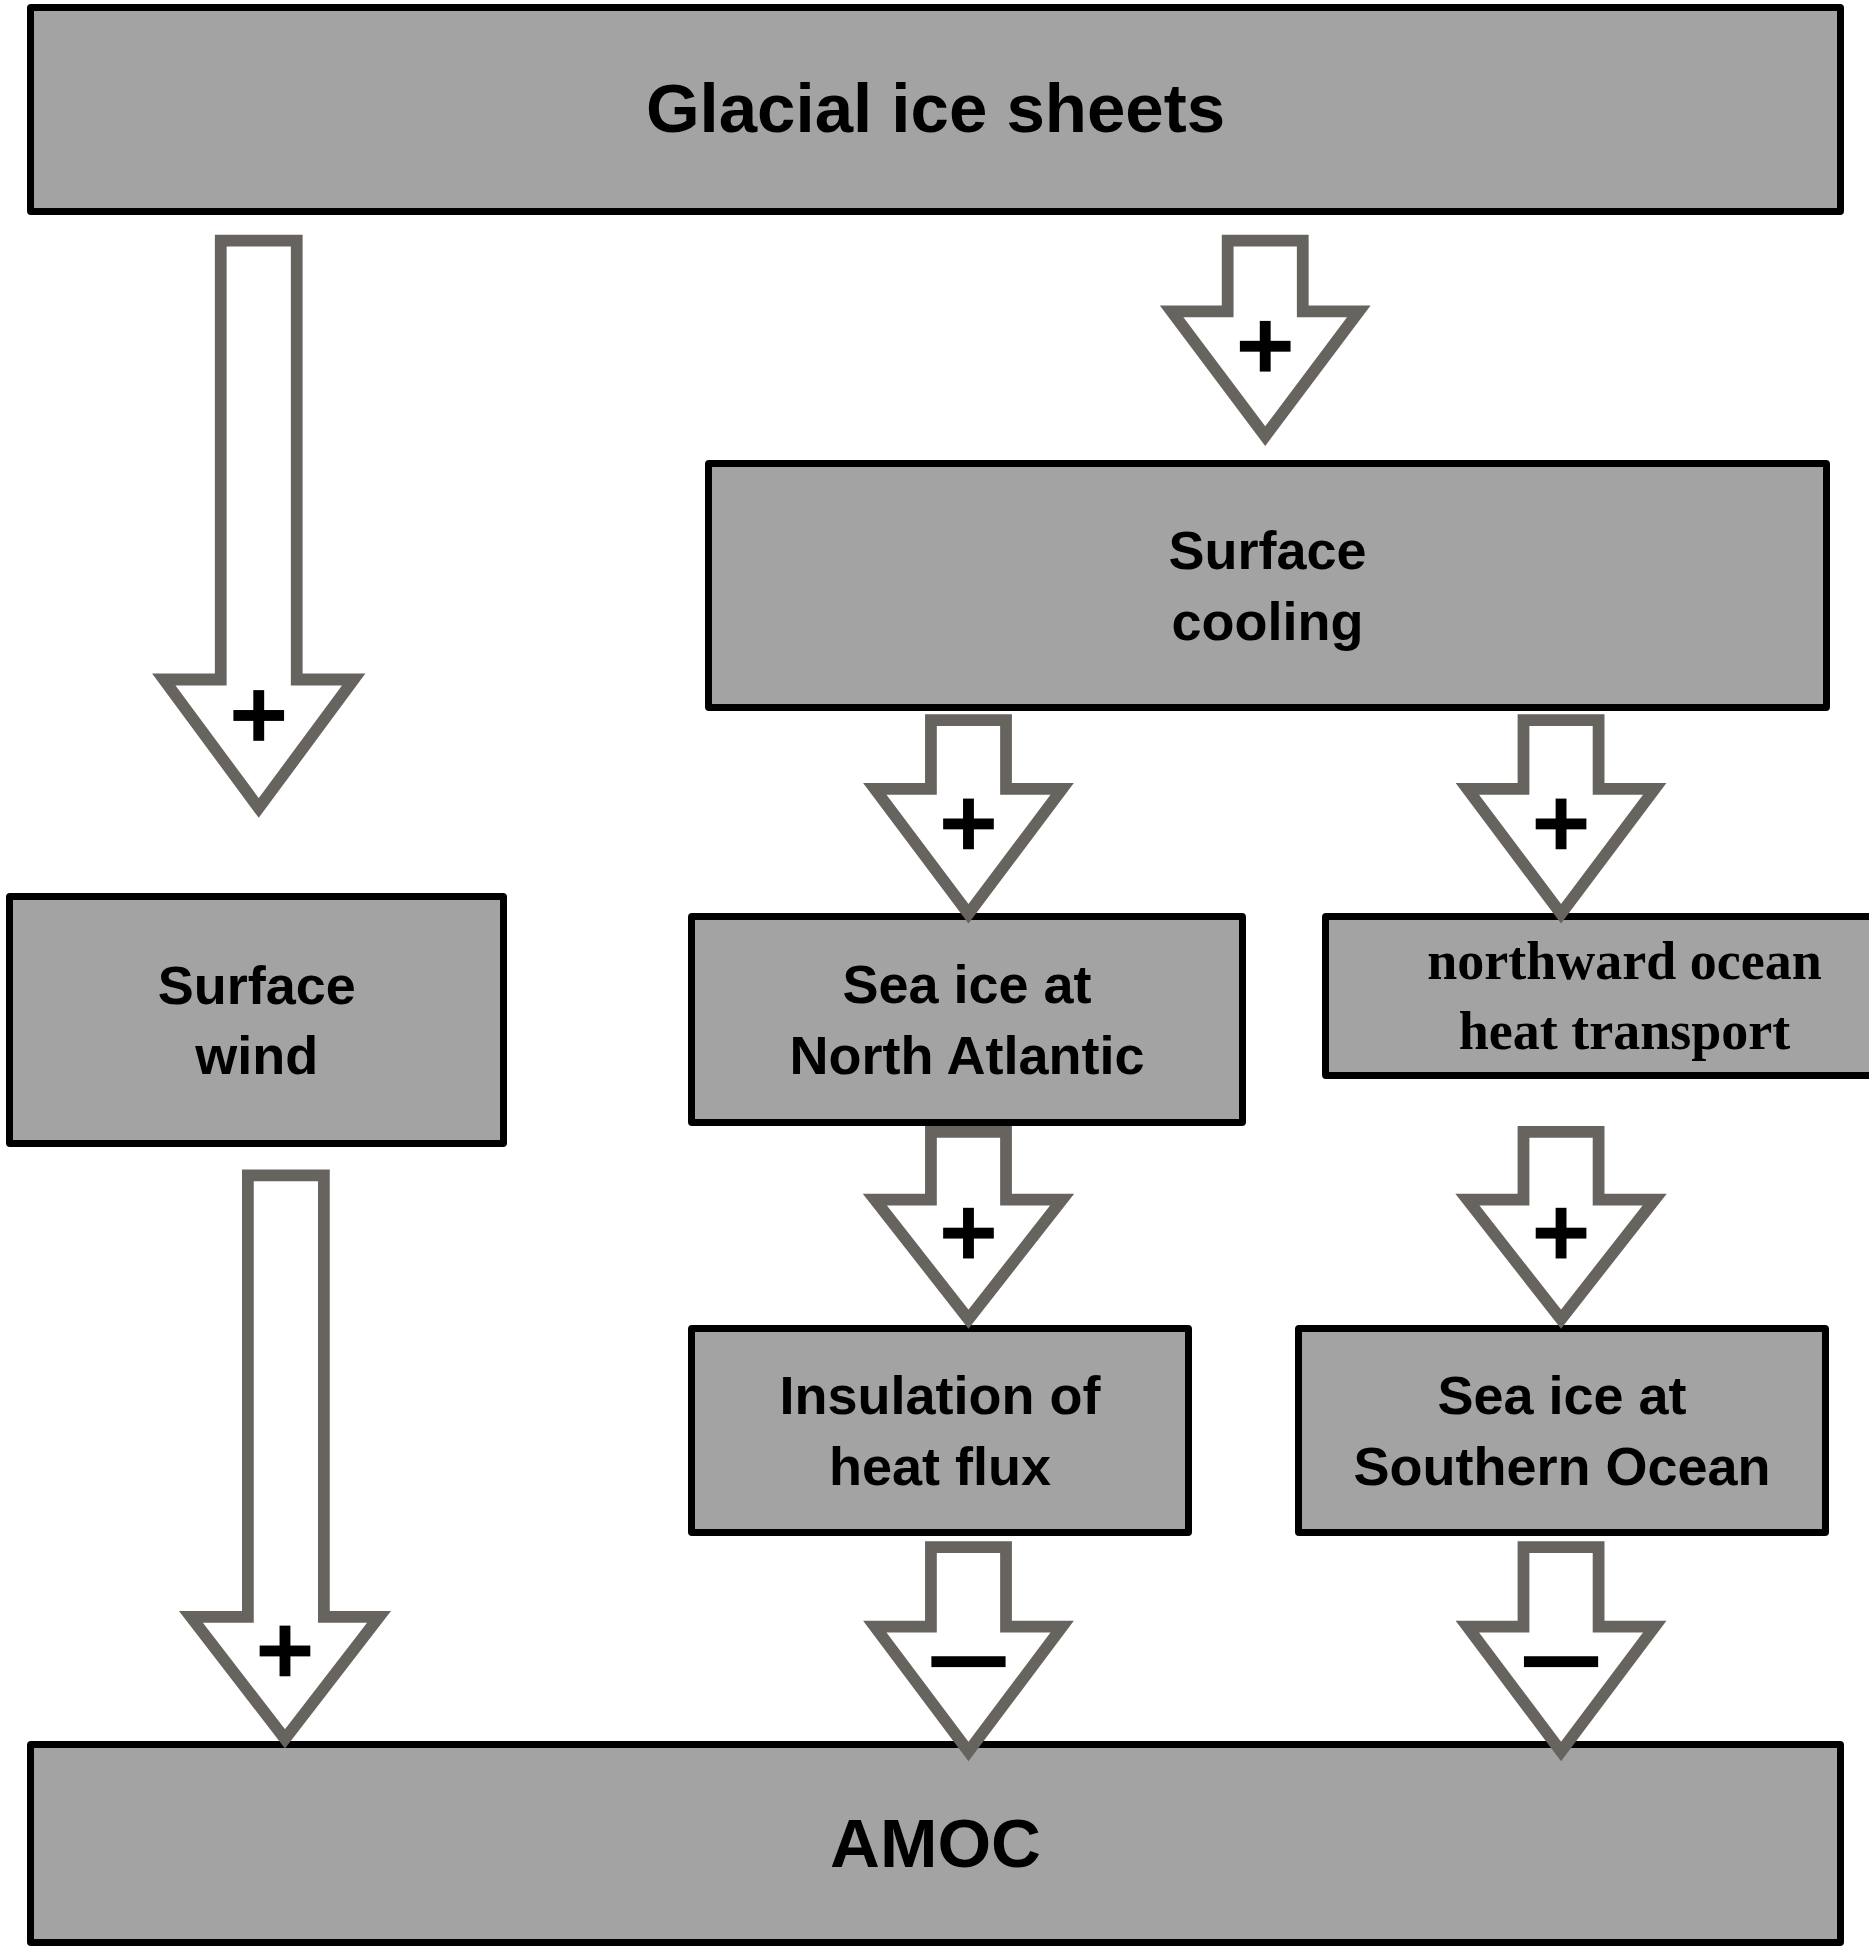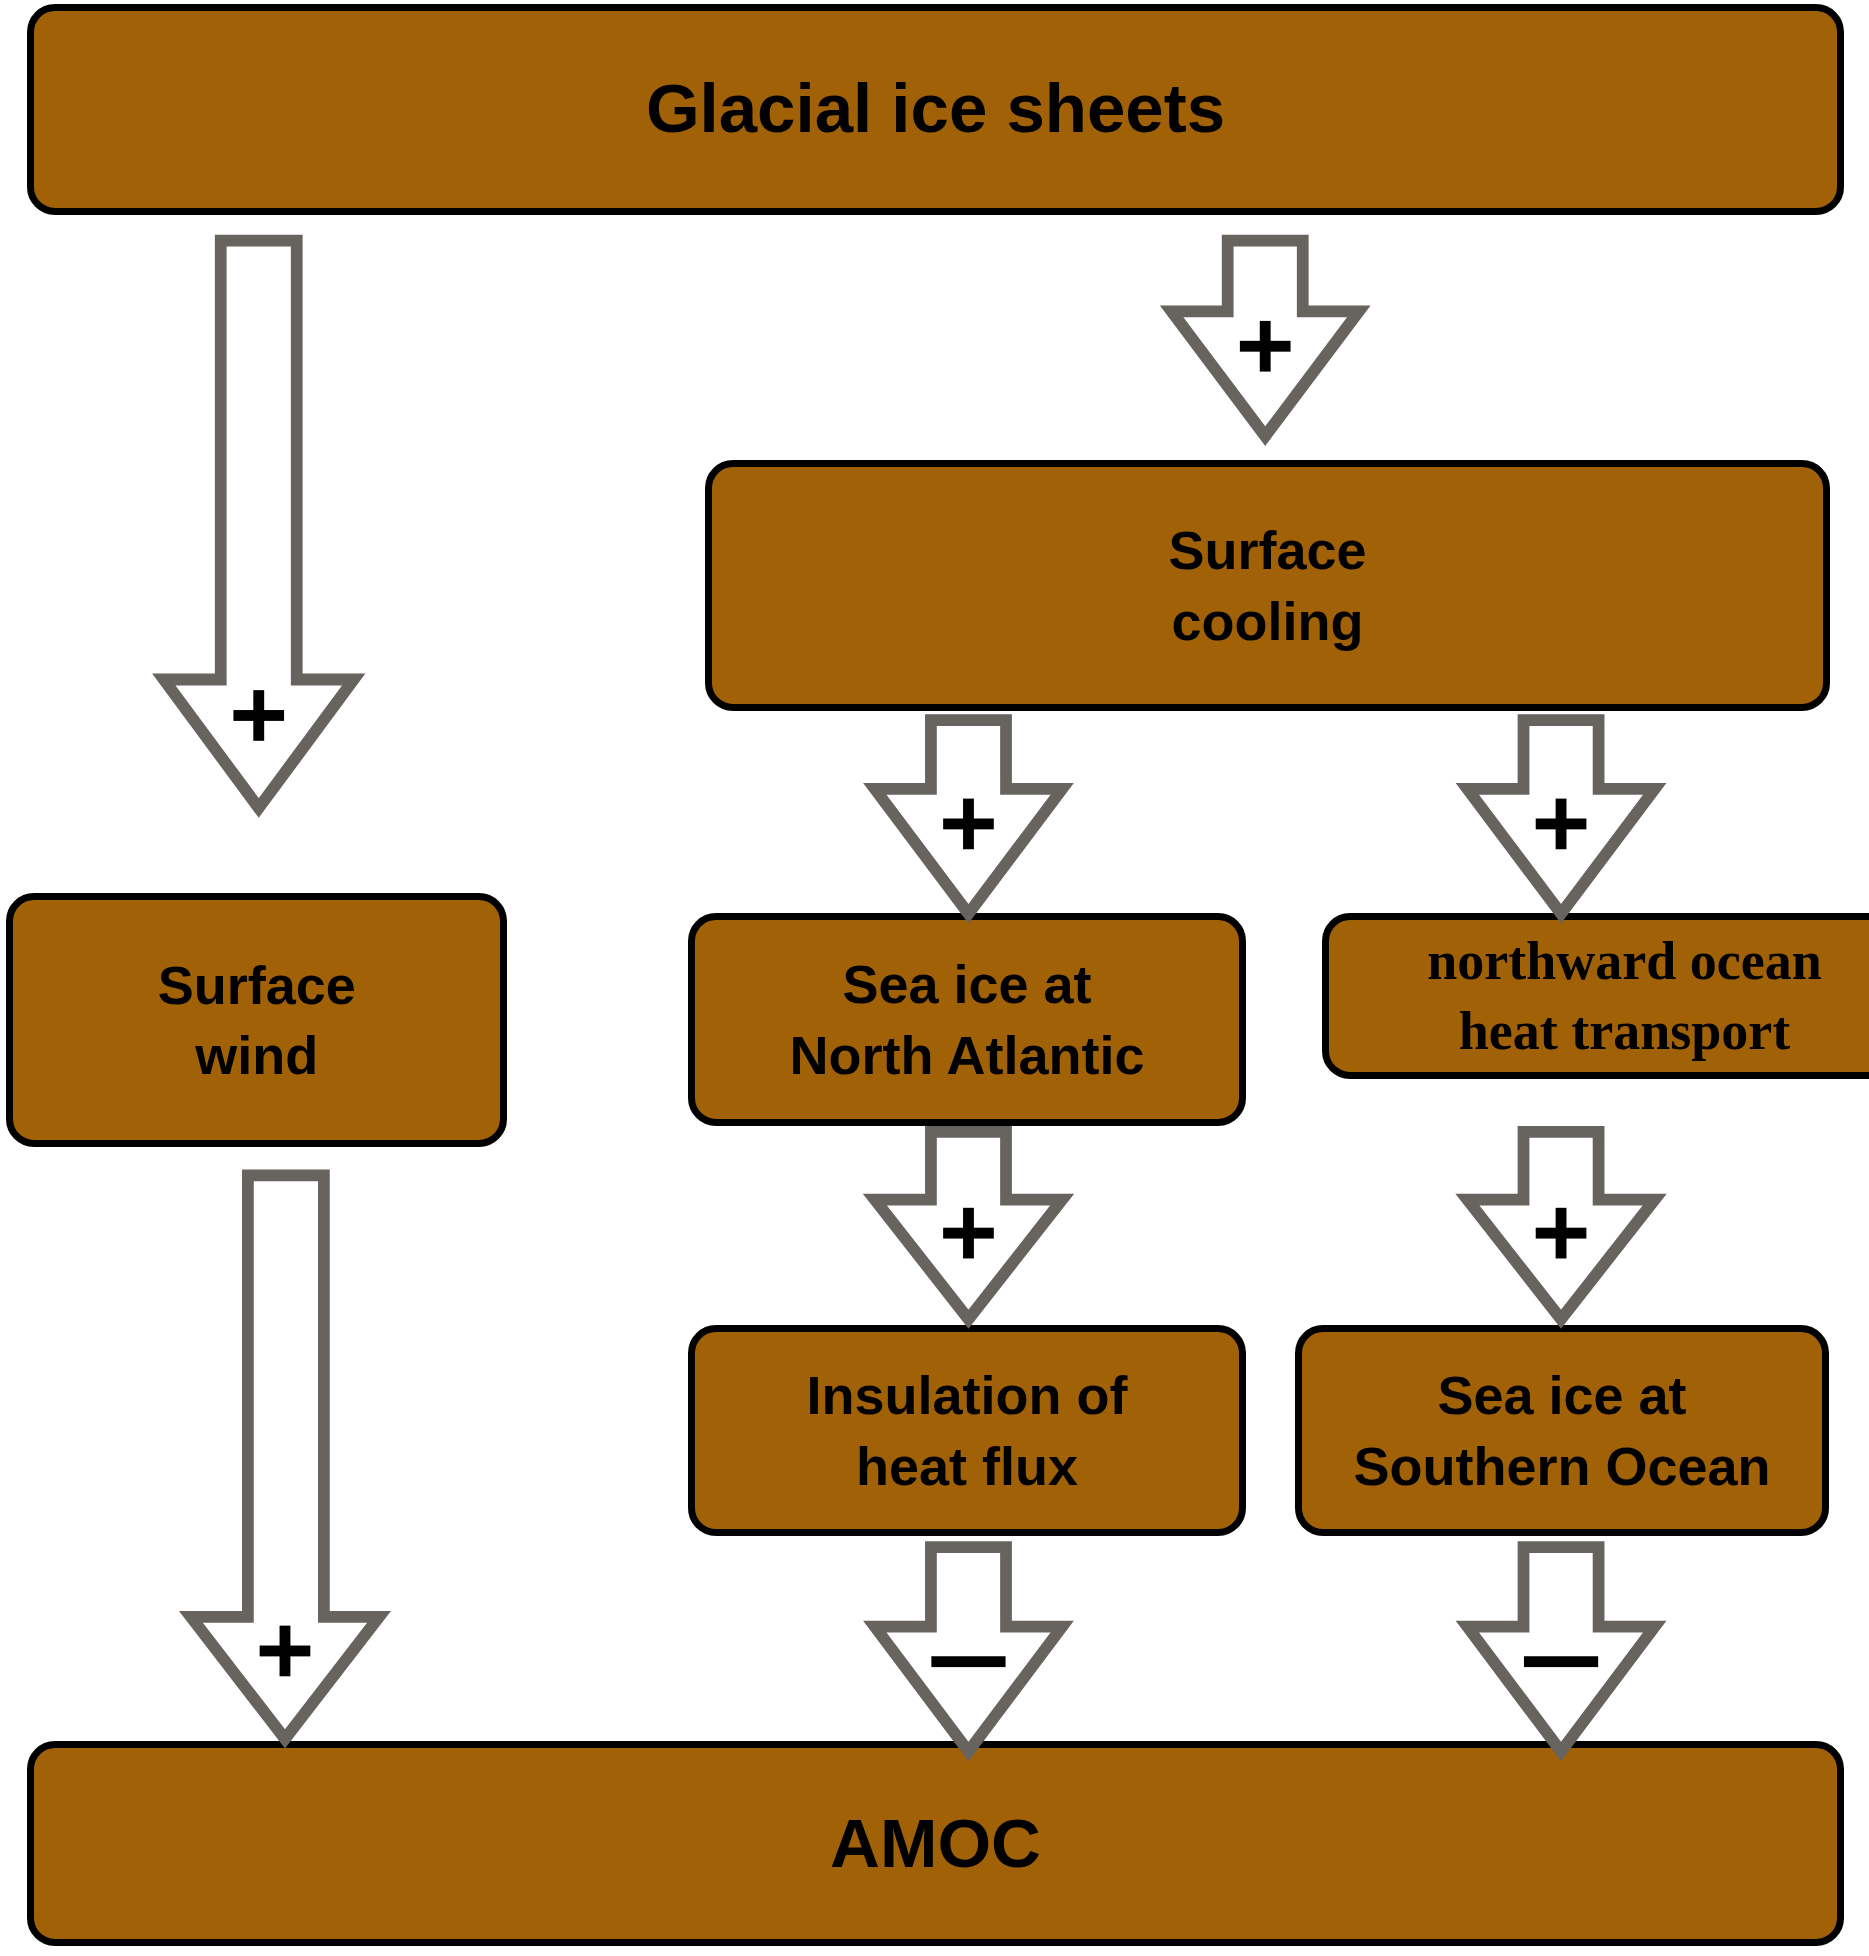--- a/index.html
+++ b/index.html
@@ -1,19 +1,19 @@
 <!DOCTYPE html>
 <html style="font-size:14.5px"><head>
 <meta charset="utf-8">
 <style>
   html, body { margin:0; padding:0; background:#ffffff; }
   body { width:1870px; height:1957px; position:relative; overflow:hidden;
          font-family:"Liberation Sans", sans-serif; }
-  .box { position:absolute; box-sizing:border-box; border:7.2px solid #000; border-radius:28px;
-         background:#a16207; display:flex; align-items:center; justify-content:center;
+  .box { position:absolute; box-sizing:border-box; border:7.2px solid #000; border-radius:4px;
+         background:#a3a3a3; display:flex; align-items:center; justify-content:center;
          text-align:center; font-weight:bold; color:#000; }
   .box span { display:block; white-space:pre-line; line-height:1.3; }
   .big { font-size:69px; }
   .med { font-size:54px; }
   svg.arrows { position:absolute; left:0; top:0; pointer-events:none; }
 </style>
 </head>
 <body>
 
 <svg class="arrows" width="1870" height="1957" viewBox="0 0 2067 2163">
@@ -37,21 +37,21 @@
 <div class="box med" style="left:688px;top:913px;width:558px;height:213px;">
   <span>Sea ice at
 North Atlantic</span>
 </div>
 
 <div class="box med" style="left:1322px;top:913px;width:605px;height:166px;font-family:Liberation Serif, serif;">
   <span>northward ocean
 heat transport</span>
 </div>
 
-<div class="box med" style="left:688px;top:1325px;width:558px;height:211px;">
+<div class="box med" style="left:688px;top:1325px;width:504px;height:211px;">
   <span>Insulation of
 heat flux</span>
 </div>
 
 <div class="box med" style="left:1295px;top:1325px;width:534px;height:211px;">
   <span>Sea ice at
 Southern Ocean</span>
 </div>
 
 <div class="box big" style="left:27px;top:1741px;width:1817px;height:205px;">

